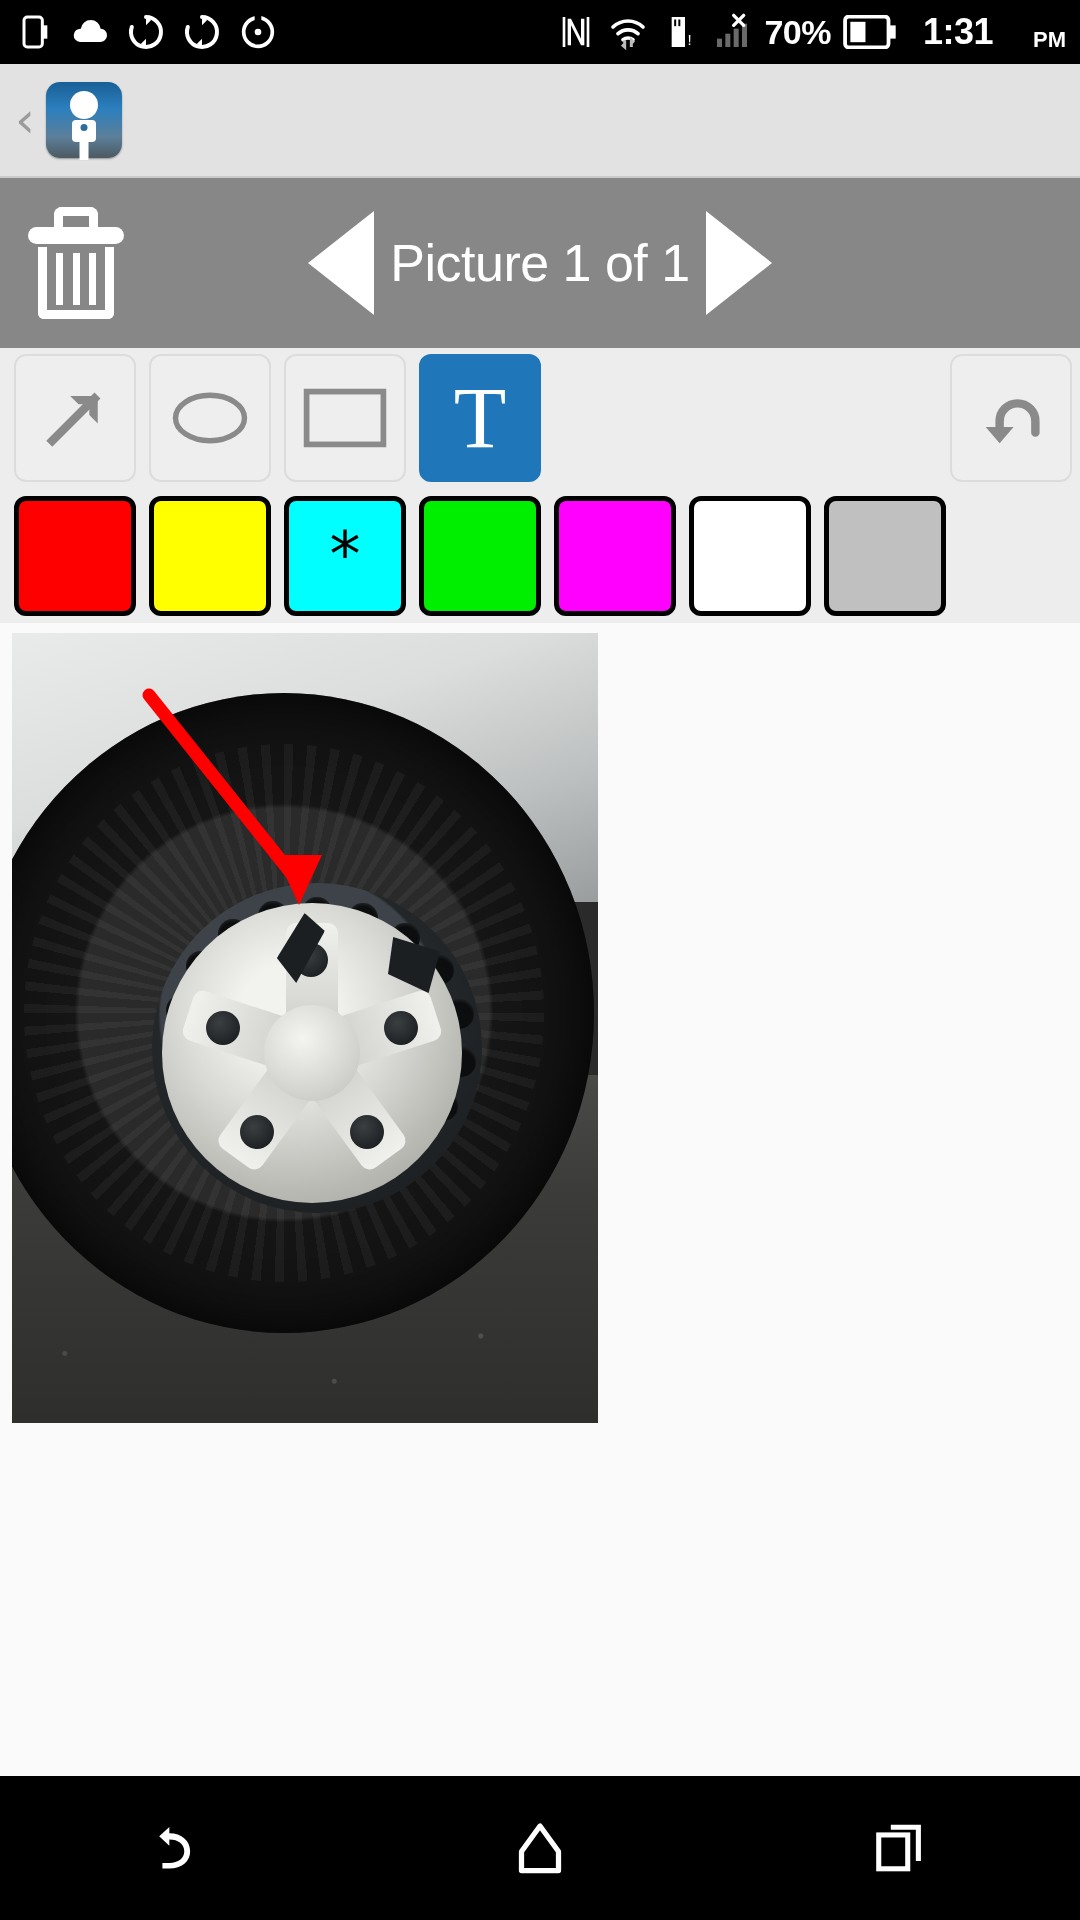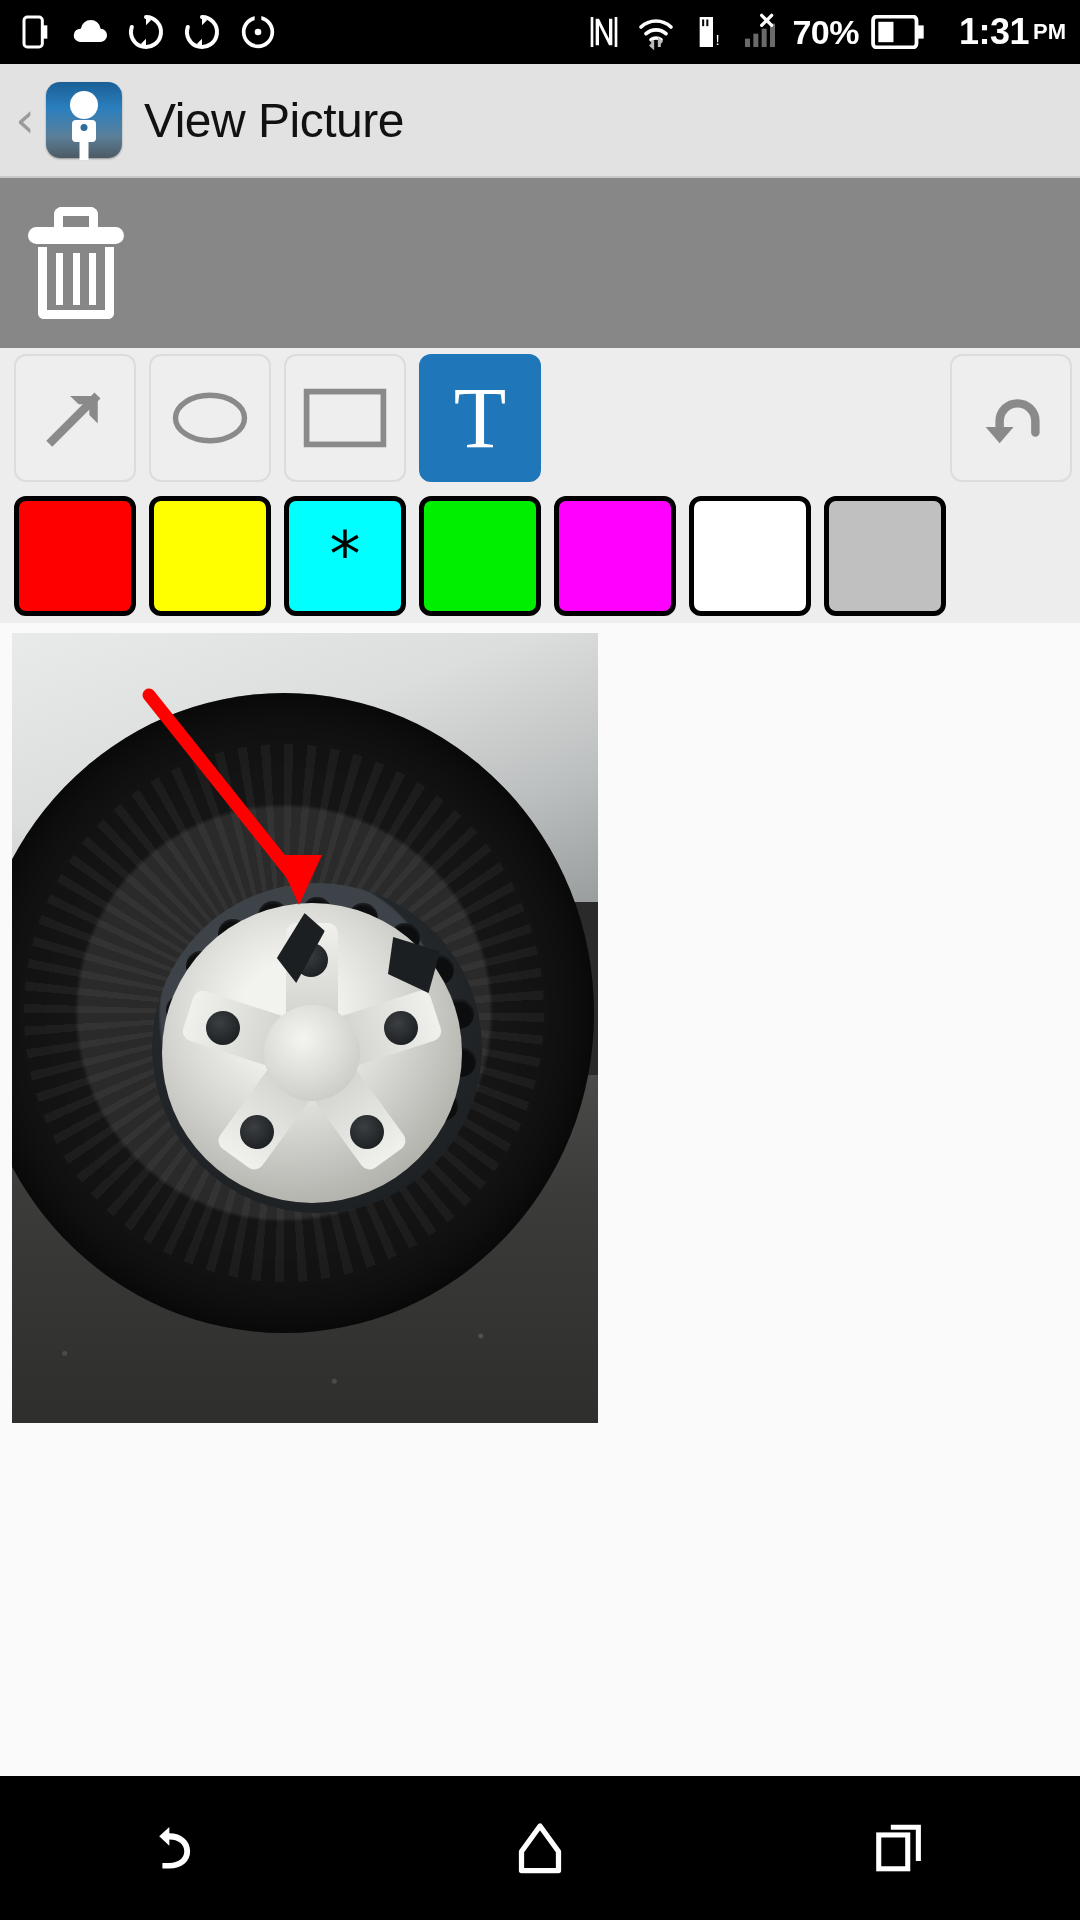--- a/index.html
+++ b/index.html
@@ -16,21 +16,21 @@
     background: #000; color: #fff;
     display: flex; align-items: center;
     padding: 0 14px;
   }
   .sb-left { display: flex; align-items: center; gap: 16px; }
   .sb-right { display: flex; align-items: center; gap: 12px; margin-left: auto; }
   .sb-ico { width: 40px; height: 40px; display: block; }
   .sb-pct { font-size: 34px; font-weight: bold; letter-spacing: -0.5px; }
   .sb-time { font-size: 36px; font-weight: bold; letter-spacing: -0.5px; }
   .sb-ampm { font-size: 22px; font-weight: bold; margin-left: 4px; }
-  .time-wrap { display: flex; align-items: center; margin-left: 22px; }
+  .time-wrap { display: flex; align-items: flex-end; margin-left: 14px; gap: 36px; }
 
   
   .appbar {
     height: 114px; width: 1080px;
     background: #e2e2e2;
     display: flex; align-items: center;
     padding-left: 8px;
     border-bottom: 2px solid #c9c9c9;
   }
   .back-chevron {
@@ -305,32 +305,36 @@
 </div>
 
 <div class="appbar">
   <div class="back-chevron">‹</div>
   <div class="app-icon">
     <div class="key-head"></div>
     <div class="key-body"></div>
     <div class="key-dot"></div>
     <div class="key-stem"></div>
   </div>
-  <div class="app-title">View Picture</div>
 </div>
 
 <div class="picnav">
   <div class="trash">
     <div class="trash-lidhandle"></div>
     <div class="trash-lid"></div>
     <div class="trash-can">
       <div class="trash-line"></div>
         <div class="trash-line"></div>
         <div class="trash-line"></div>
     </div>
+  </div>
+  <div class="picnav-center">
+    <div class="tri tri-left"></div>
+    <div class="pic-count">Picture 1 of 1</div>
+    <div class="tri tri-right"></div>
   </div>
 </div>
 
 <div class="toolrow">
   <div class="tool">
     <svg width="78" height="78" viewBox="0 0 24 24">
       <path d="M5 19L18 6" stroke="#8a8a8a" stroke-width="2.6" stroke-linecap="square"></path>
       <path d="M10.5 5.2H19v8.5l-2.6-2.6V7.8h-3.3z" fill="#8a8a8a"></path>
     </svg>
   </div>

